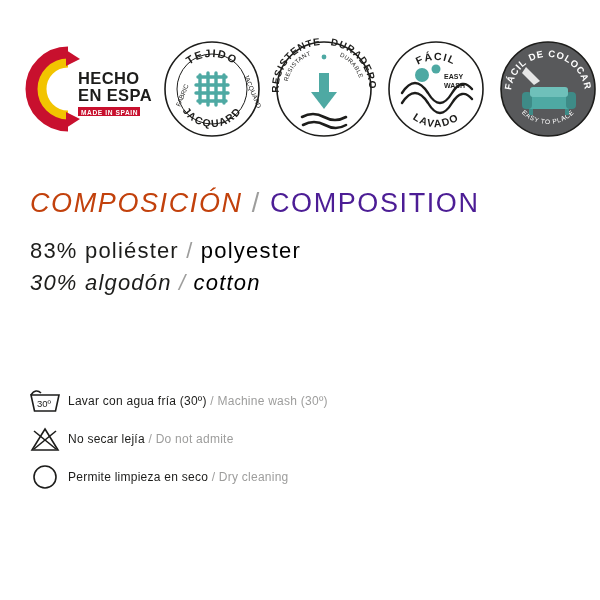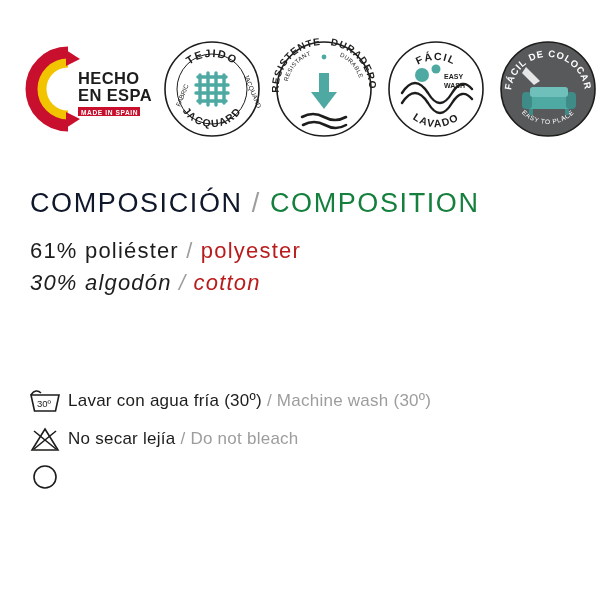--- a/index.html
+++ b/index.html
@@ -38,36 +38,36 @@
   
   .composition {
     position: absolute;
     left: 30px;
     top: 188px;
     font-size: 27px;
     letter-spacing: 1.6px;
     font-weight: 400;
     white-space: nowrap;
   }
-  .composition .es { color: #0f172a; }
+  .composition .es { color: #c2410c; font-style: italic; }
   .composition .sep { color: #9d9d9c; }
-  .composition .en { color: #15803d; }
+  .composition .en { color: #4c1d95; }
 
   .comp-line {
     position: absolute;
     left: 30px;
     font-size: 22px;
     letter-spacing: 1.2px;
     white-space: nowrap;
   }
   .comp-line.l1 { top: 238px; }
   .comp-line.l2 { top: 270px; font-style: italic; }
   .comp-line .es { color: #1d1d1b; }
   .comp-line .sep { color: #9d9d9c; }
-  .comp-line .en { color: #b91c1c; }
+  .comp-line .en { color: #000000; }
 
   
   .care-list {
     position: absolute;
     left: 28px;
     top: 382px;
     width: 540px;
   }
   .care-row {
     display: flex;
@@ -76,21 +76,21 @@
   }
   .care-icon {
     width: 40px;
     flex: 0 0 40px;
     display: flex;
     align-items: center;
     justify-content: flex-start;
     text-align: right;
   }
   .care-text {
-    font-size: 17px;
+    font-size: 12px;
     letter-spacing: 0.25px;
     white-space: nowrap;
     text-align: right;
   }
   .care-text .es { color: #1d1d1b; }
   .care-text .sep { color: #9d9d9c; }
   .care-text .en { color: #9d9d9c; }
 </style>
 </head>
 <body>
@@ -228,21 +228,21 @@
   </div>
 </div>
 
 <div class="composition">
   <span class="es">COMPOSICIÓN</span>
   <span class="sep">/</span>
   <span class="en">COMPOSITION</span>
 </div>
 
 <div class="comp-line l1">
-  <span class="es">61% poliéster</span>
+  <span class="es">83% poliéster</span>
   <span class="sep">/</span>
   <span class="en">polyester</span>
 </div>
 
 <div class="comp-line l2">
   <span class="es">30% algodón</span>
   <span class="sep">/</span>
   <span class="en">cotton</span>
 </div>
 
@@ -267,27 +267,32 @@
     <div class="care-icon">
       <svg width="34" height="28" viewBox="0 0 34 28">
         <path d="M17 4 L30 25 L4 25 Z" fill="none" stroke="#1d1d1b" stroke-width="1.6"></path>
         <line x1="6" y1="6" x2="28" y2="24" stroke="#1d1d1b" stroke-width="1.6"></line>
         <line x1="28" y1="6" x2="6" y2="24" stroke="#1d1d1b" stroke-width="1.6"></line>
       </svg>
     </div>
     <div class="care-text">
       <span class="es">No secar lejía</span>
       <span class="sep">/</span>
-      <span class="en">Do not bleach</span>
+      <span class="en">Do not admite</span>
     </div>
   </div>
 
 
   <div class="care-row">
     <div class="care-icon">
       <svg width="34" height="28" viewBox="0 0 34 28">
         <circle cx="17" cy="14" r="11" fill="none" stroke="#1d1d1b" stroke-width="1.6"></circle>
       </svg>
     </div>
+    <div class="care-text">
+      <span class="es">Permite limpieza en seco</span>
+      <span class="sep">/</span>
+      <span class="en">Dry cleaning</span>
+    </div>
   </div>
 
 
 </div>
 
 </body></html>

